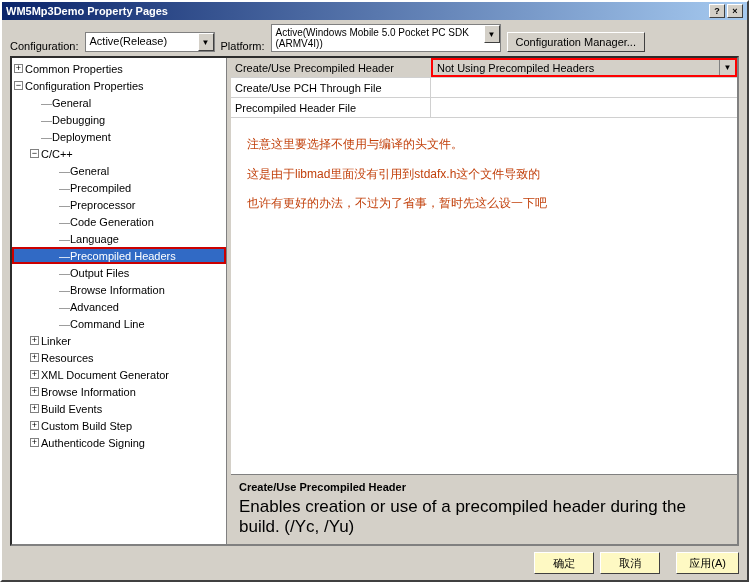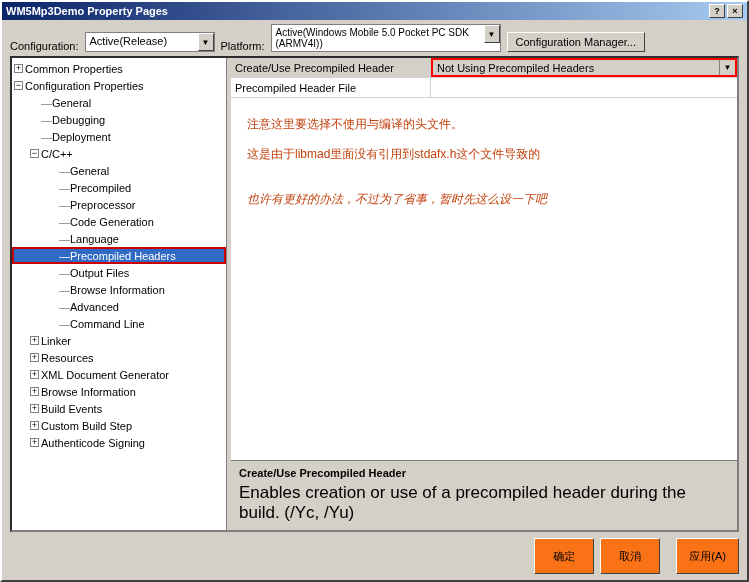--- a/index.html
+++ b/index.html
@@ -220,23 +220,23 @@
 
     .bottom-buttons {
       display: flex;
       justify-content: flex-end;
       align-items: center;
       padding: 6px 8px;
       gap: 6px;
     }
 
     .dialog-btn {
-      height: 36px;
+      height: 22px;
       min-width: 60px;
-      background: #f97316;
+      background: #fef9c3;
       border: 1px solid #ffffff;
       border-right-color: #404040;
       border-bottom-color: #404040;
       font-size: 11px;
       padding: 0 12px;
       cursor: pointer;
       display: flex;
       align-items: center;
       justify-content: center;
     }
@@ -457,35 +457,43 @@
         <div class="prop-row">
           <div class="prop-name" style="background:#d4d0c8;">
             <span>Create/Use Precompiled Header</span>
           </div>
           <div class="prop-value-highlighted">
             <span class="pv-text">Not Using Precompiled Headers</span>
             <span class="pv-arrow">▼</span>
           </div>
         </div>
 
+        <div class="prop-row">
+          <div class="prop-name">
+            <span>Create/Use PCH Through File</span>
+          </div>
+          <div class="prop-value">
+            <span></span>
+          </div>
+        </div>
 
         <div class="prop-row">
           <div class="prop-name">
             <span>Precompiled Header File</span>
           </div>
           <div class="prop-value">
             <span></span>
           </div>
         </div>
 
         <div class="content-text-area">
           <div class="chinese-text">
             <div>注意这里要选择不使用与编译的头文件。</div>
             <div style="margin-top:8px;">这是由于libmad里面没有引用到stdafx.h这个文件导致的</div>
-            <div style="margin-top:24px;font-style:italic;">也许有更好的办法，不过为了省事，暂时先这么设一下吧</div>
+            <div style="margin-top:8px;">也许有更好的办法，不过为了省事，暂时先这么设一下吧</div>
           </div>
         </div>
       </div>
 
       <div class="description-panel">
         <div class="desc-title">Create/Use Precompiled Header</div>
         <div class="desc-text">Enables creation or use of a precompiled header during the build.      (/Yc, /Yu)</div>
       </div>
     </div>
   </div>

